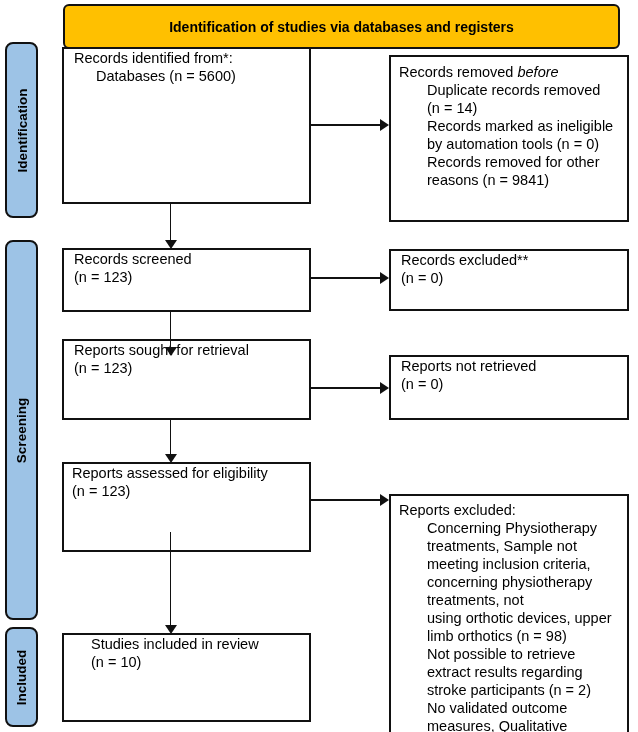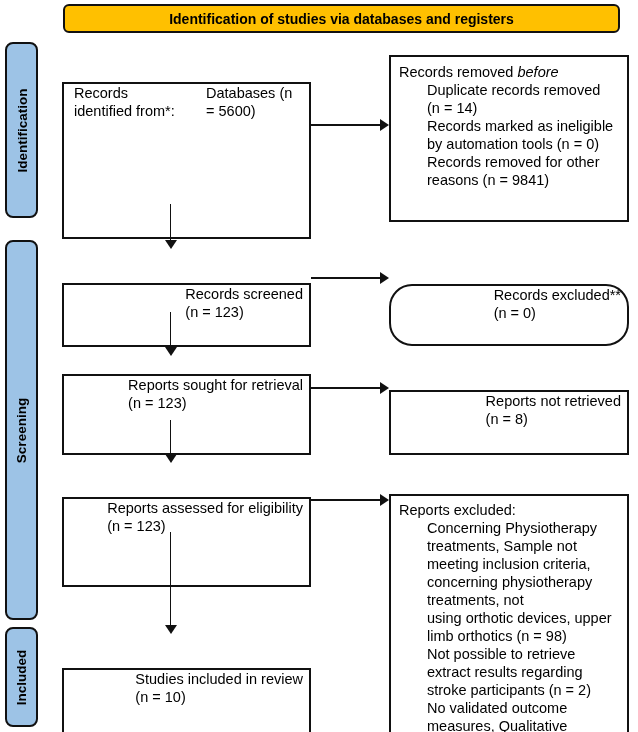--- a/index.html
+++ b/index.html
@@ -8,21 +8,21 @@
   .canvas {
     position: relative;
     width: 638px;
     height: 732px;
     background: #ffffff;
     overflow: hidden;
   }
   .banner {
     position: absolute;
     left: 63px; top: 4px;
-    width: 557px; height: 29px;
+    width: 557px; height: 45px;
     background: #FFC000;
     border: 2px solid #111111;
     border-radius: 6px;
     display: flex; align-items: center; justify-content: center;
     font-size: 14px; font-weight: bold; color: #000000;
   }
   .stage {
     position: absolute;
     left: 5px; width: 33px;
     background: #9DC3E6;
@@ -40,27 +40,27 @@
   .stage-included { top: 627px; height: 100px; }
   .box {
     position: absolute;
     background: #ffffff;
     border: 2px solid #111111;
     font-size: 14.5px; color: #000000;
     line-height: 18px;
   }
   .lcol { left: 62px; width: 249px; }
   .rcol { left: 389px; width: 240px; }
-  .vcenter { display: flex; flex-direction: row; justify-content: flex-end; margin-top: 35px; }
+  .vcenter { display: flex; flex-direction: column; justify-content: flex-start; }
   .prelines { white-space: pre-line; }
   .pad { padding-left: 10px; padding-right: 6px; }
   .box-identified { top: 47px; height: 157px; }
   .box-removed { top: 55px; height: 167px; padding: 6px 4px 4px 8px; }
   .box-screened { top: 248px; height: 64px; }
-  .box-excluded { top: 249px; height: 62px; border-radius: 23px; }
+  .box-excluded { top: 249px; height: 62px; }
   .box-sought { top: 339px; height: 81px; }
   .box-notretrieved { top: 355px; height: 65px; }
   .box-assessed { top: 462px; height: 90px; padding-left: 8px; }
   .box-reportsexcluded { top: 462px; height: 260px; padding: 5px 2px 2px 8px; margin-top: 32px; }
   .box-included { top: 633px; height: 89px; padding-left: 27px; }
   .db-indent { padding-left: 22px; }
   .sub-items { padding-left: 28px; white-space: pre-line; }
   .arrow-line-v { position: absolute; width: 1.5px; background: #111111; left: 169.5px; }
   .arrow-line-h { position: absolute; height: 1.5px; background: #111111; }
   .arrow-head-down {
@@ -133,21 +133,21 @@
 reasons (n = 9841)</div>
   </div>
 
   <div class="box rcol box-excluded vcenter pad prelines">
     <div>Records excluded**
 (n = 0)</div>
   </div>
 
   <div class="box rcol box-notretrieved vcenter pad prelines">
     <div>Reports not retrieved
-(n = 8)</div>
+(n = 0)</div>
   </div>
 
   <div class="box rcol box-reportsexcluded">
     <div>Reports excluded:</div>
     <div class="sub-items">Concerning Physiotherapy
 treatments, Sample not
 meeting inclusion criteria,
 concerning physiotherapy
 treatments, not
 using orthotic devices, upper

